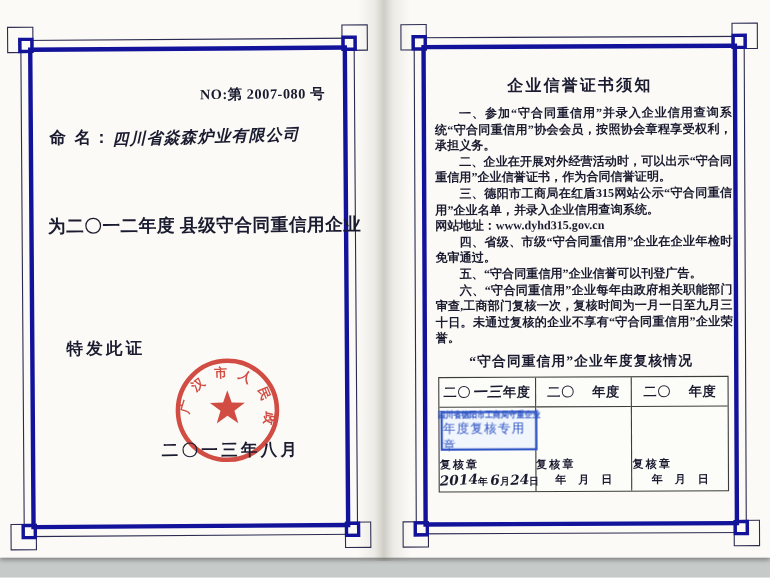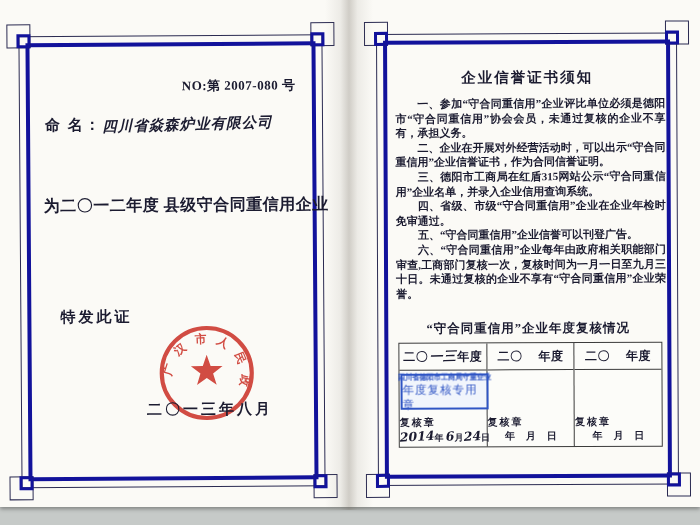--- a/index.html
+++ b/index.html
@@ -138,23 +138,24 @@
     <div class="corner big br"></div>
     <div class="corner small tl"></div>
     <div class="corner small tr"></div>
     <div class="corner small bl"></div>
     <div class="corner small br"></div>
   </div>
 
   <div class="notice-title">企业信誉证书须知</div>
 
   <div class="notice-body">
-    <p>一、参加“守合同重信用”企业评比单位必须是德阳市“守合同重信用”协会会员，未通过复核的企业不享有，承担义务。</p>
+    <p>一、参加“守合同重信用”并录入企业信用查询系统“守合同重信用”协会会员，按照协会章程享受权利，承担义务。</p>
     <p>二、企业在开展对外经营活动时，可以出示“守合同重信用”企业信誉证书，作为合同信誉证明。</p>
     <p>三、德阳市工商局在红盾315网站公示“守合同重信用”企业名单，并录入企业信用查询系统。</p>
+    <p class="noindent">网站地址：www.dyhd315.gov.cn</p>
     <p>四、省级、市级“守合同重信用”企业在企业年检时免审通过。</p>
     <p>五、“守合同重信用”企业信誉可以刊登广告。</p>
     <p>六、“守合同重信用”企业每年由政府相关职能部门审查,工商部门复核一次，复核时间为一月一日至九月三十日。未通过复核的企业不享有“守合同重信用”企业荣誉。</p>
   </div>
 
   <div class="review-title">“守合同重信用”企业年度复核情况</div>
 
   <div class="review-table">
 
     <div class="review-col">

